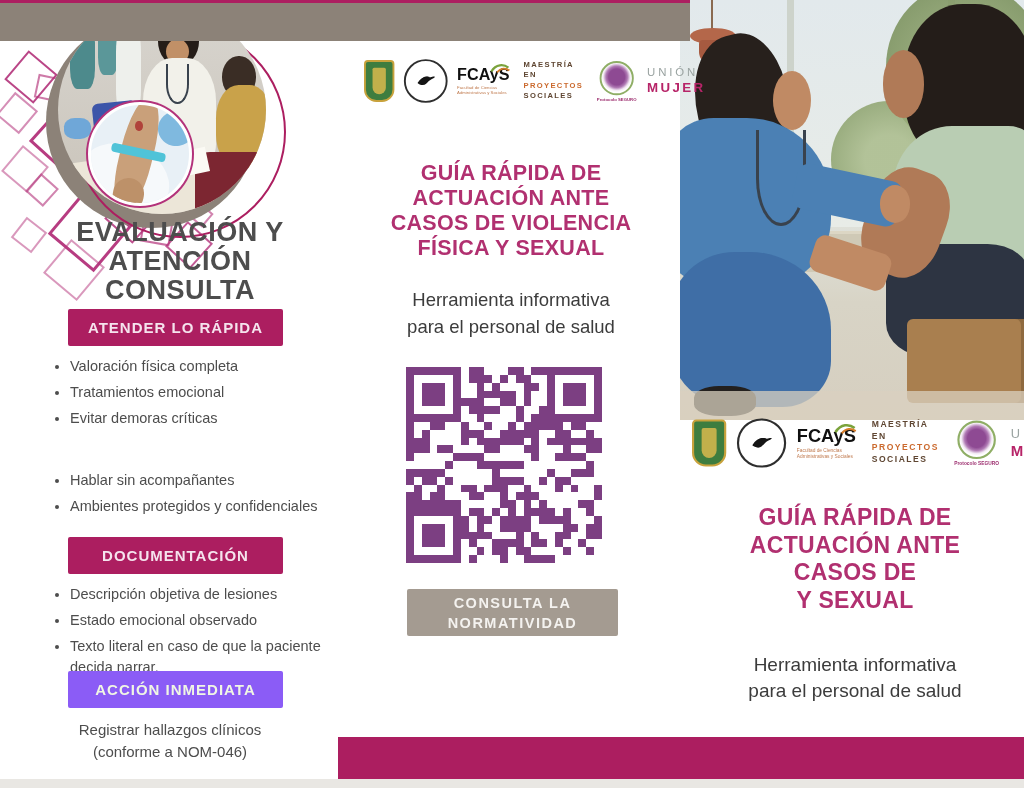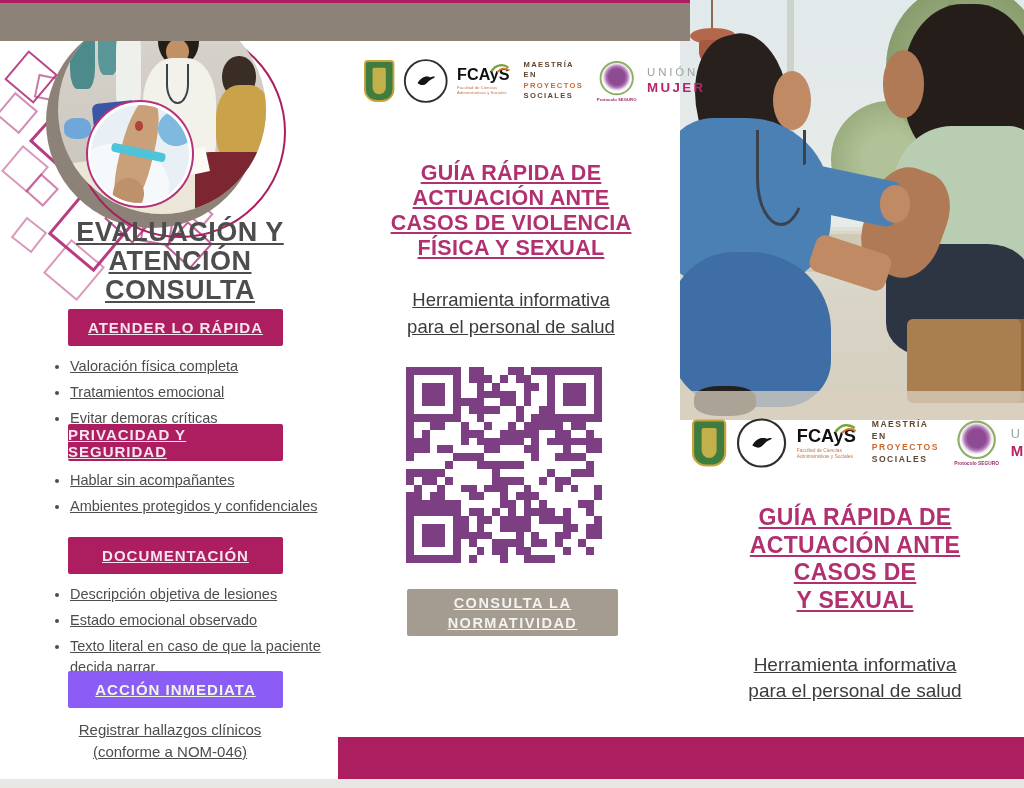--- a/index.html
+++ b/index.html
@@ -1,18 +1,18 @@
 <!DOCTYPE html>
 <html><head>
 <meta charset="utf-8">
 <style>
   html,body{margin:0;padding:0;background:#fff;}
   #stage{position:relative;width:1024px;height:788px;background:#fff;overflow:hidden;
          font-family:"Liberation Sans", sans-serif;color:#4d4d4d;}
-  .abs{position:absolute;text-decoration:underline;}
+  .abs{position:absolute;}
 
   
   .top-line{left:0;top:0;width:690px;height:3px;background:#AC1E60;z-index:40;}
   .top-bar{left:0;top:3px;width:690px;height:38px;background:#8C8278;z-index:30;}
   .bottom-bar{left:338px;top:737px;width:686px;height:42px;background:#AC1E60;z-index:20;}
   .bottom-strip{left:0;top:779px;width:1024px;height:9px;background:#E9E7E3;}
 
   
   .decor .sq{position:absolute;border:2px solid #B3327A;background:transparent;}
 
@@ -186,23 +186,20 @@
 
   <div class="abs pill" style="top:309px">
     <span>ATENDER LO RÁPIDA</span>
   </div>
   <ul class="abs blist" style="top:356px">
     <li>Valoración física completa</li>
     <li>Tratamientos emocional</li>
     <li>Evitar demoras críticas</li>
   </ul>
 
-  <div class="abs pill" style="top:424px">
-    <span>PRIVACIDAD Y SEGURIDAD</span>
-  </div>
   <ul class="abs blist" style="top:470px">
     <li>Hablar sin acompañantes</li>
     <li>Ambientes protegidos y confidenciales</li>
   </ul>
 
   <div class="abs pill" style="top:537px">
     <span>DOCUMENTACIÓN</span>
   </div>
   <ul class="abs blist" style="top:584px">
     <li>Descripción objetiva de lesiones</li>

